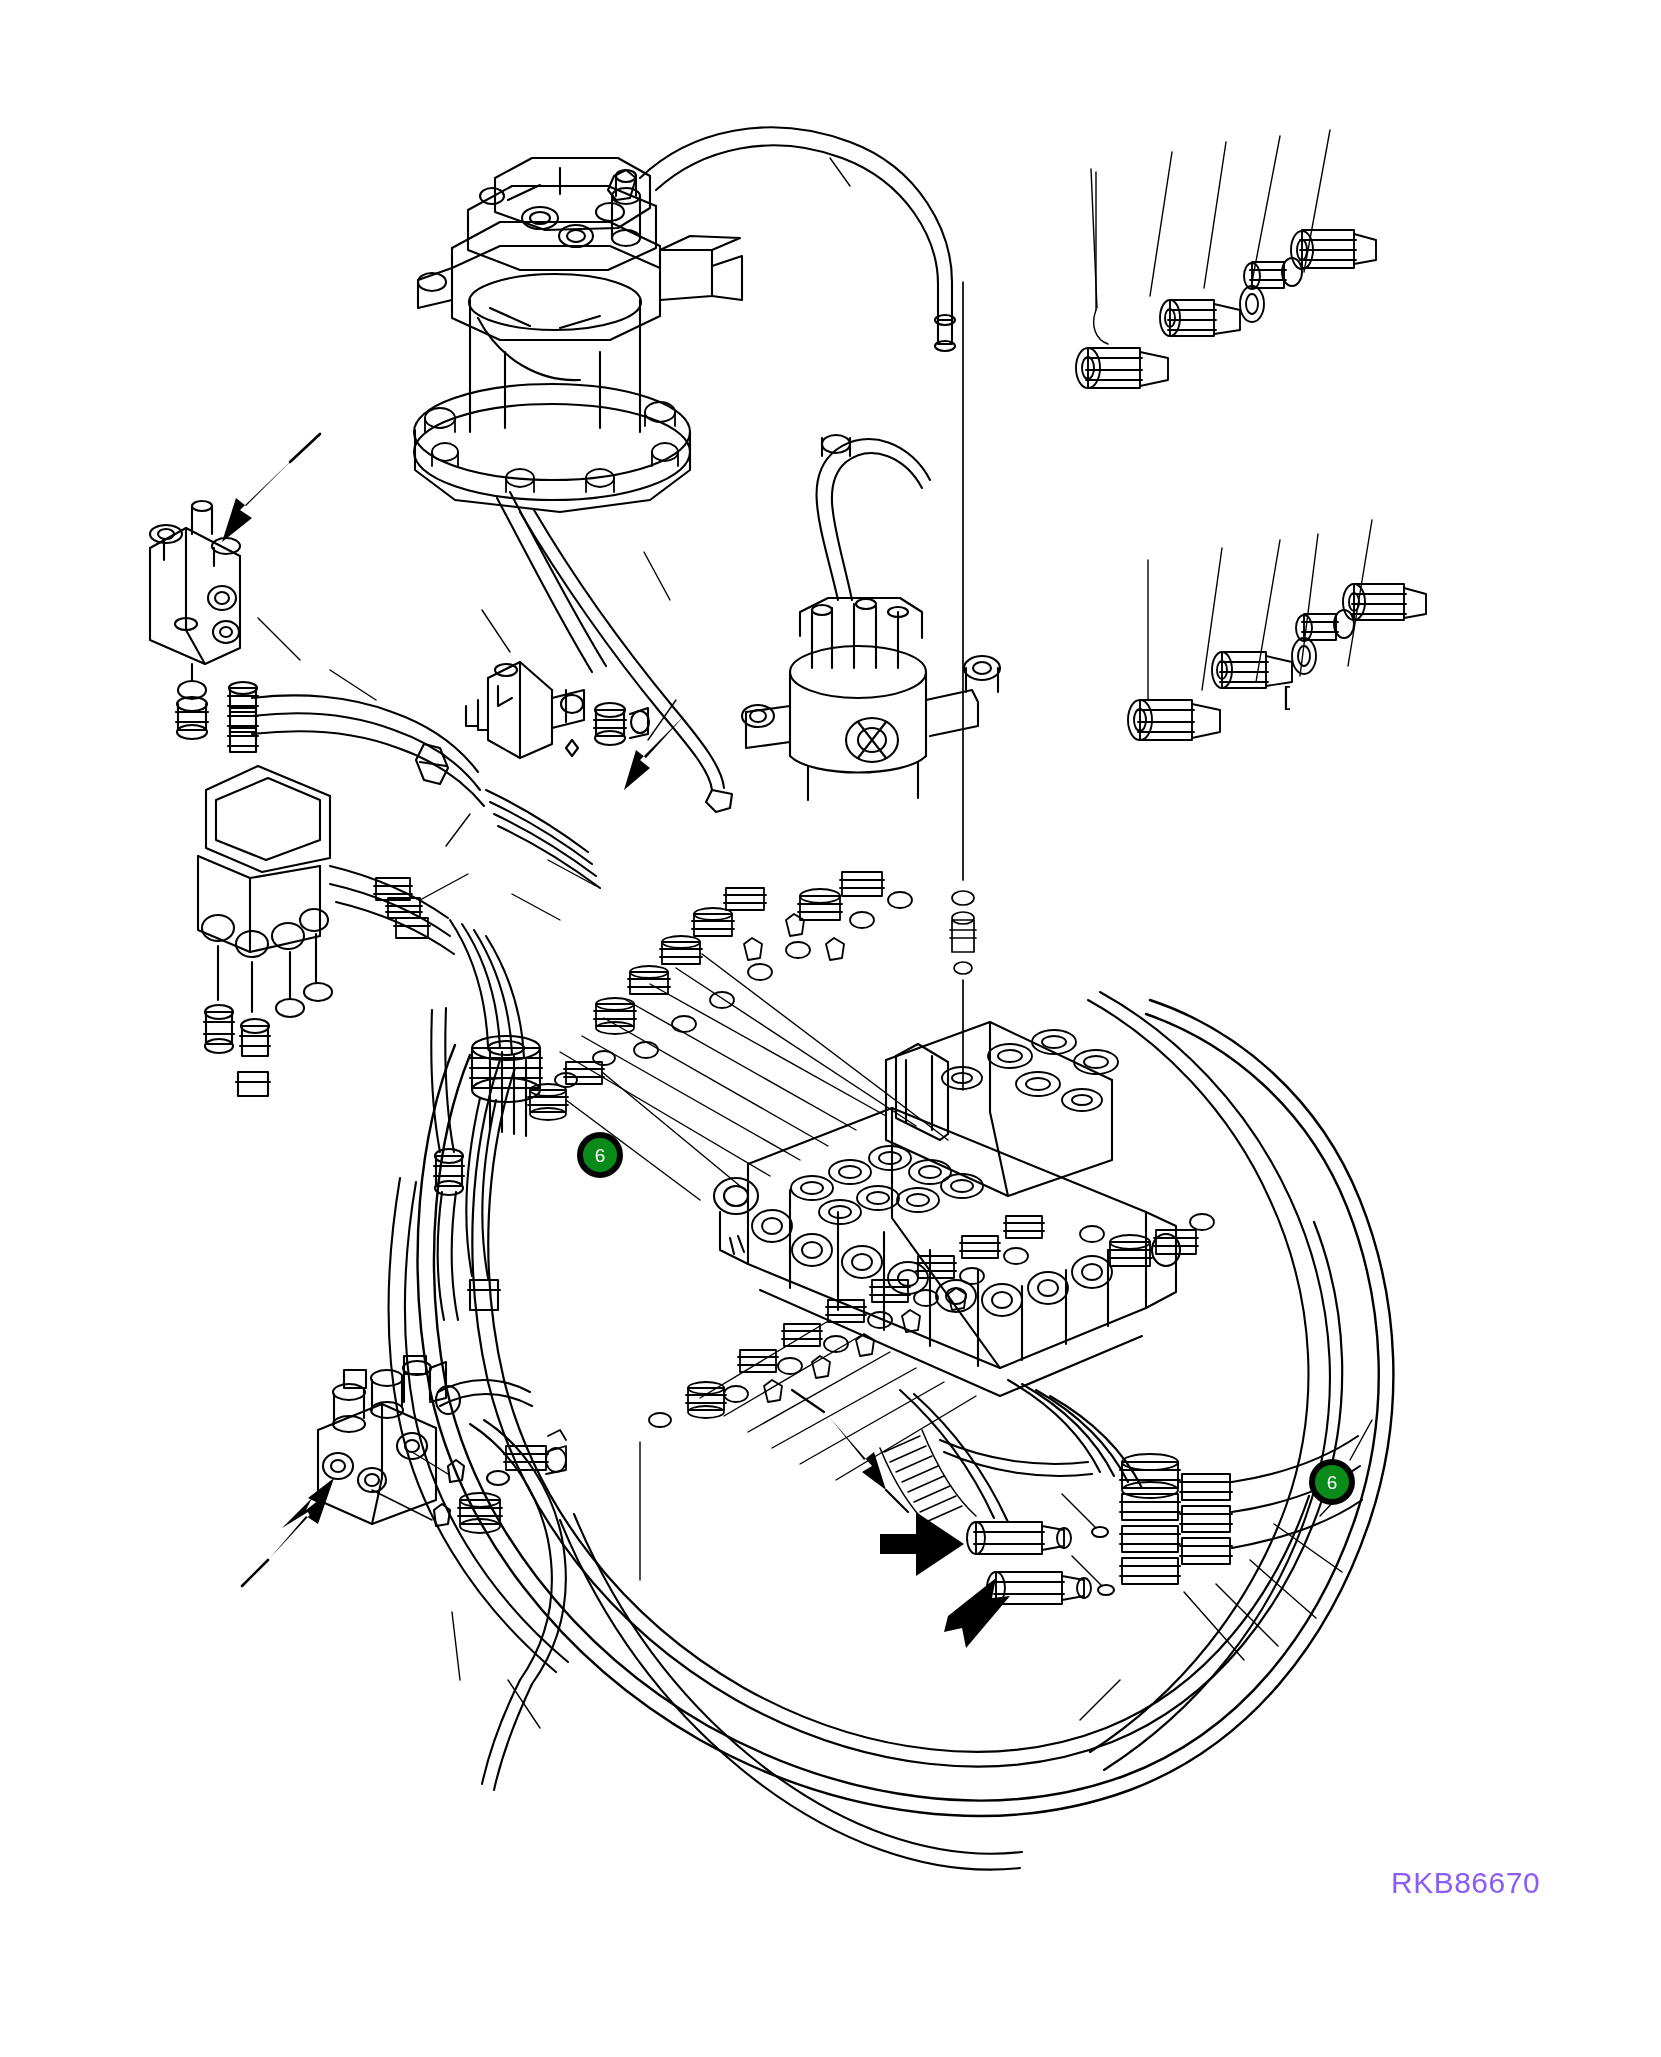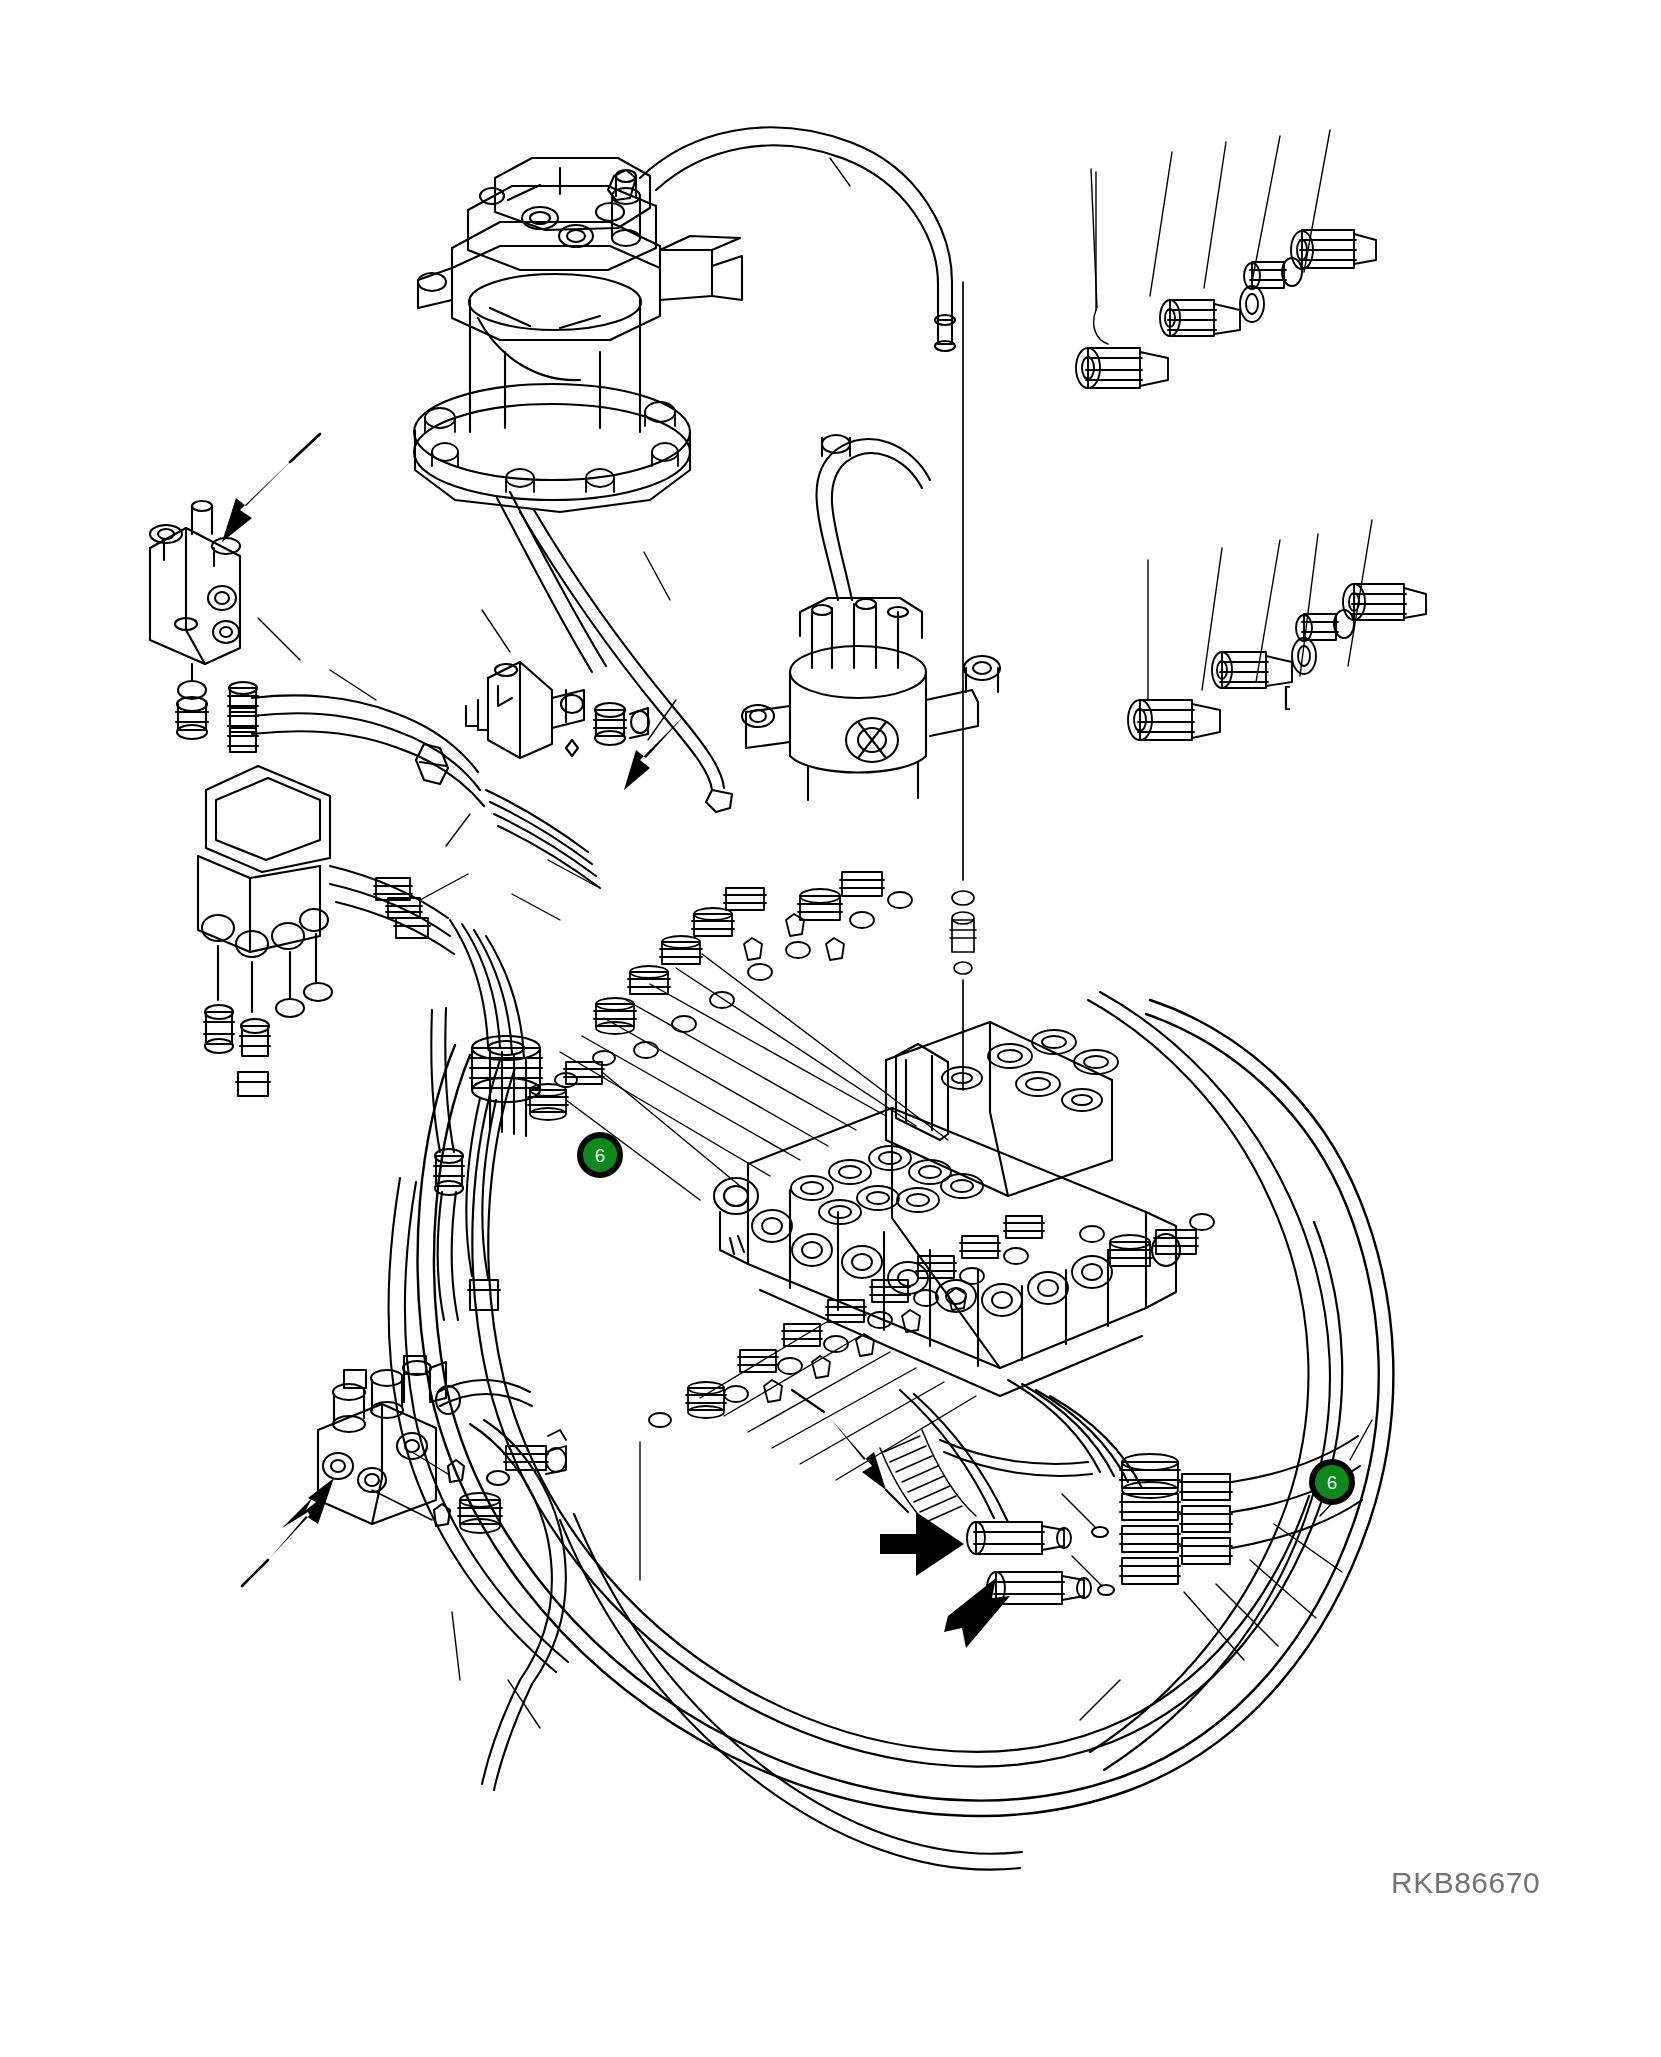--- a/index.html
+++ b/index.html
@@ -25,21 +25,21 @@
     display: block;
     width: 1661px;
     height: 2057px;
   }
   .drawing-number {
     position: absolute;
     left: 1391px;
     top: 1866px;
     font-size: 30px;
     letter-spacing: 0.5px;
-    color: #737373;
+    color: #8b5cf6;
     white-space: nowrap;
   }
   .callout {
     position: absolute;
     width: 46px;
     height: 46px;
     border-radius: 50%;
     background: #0a8a19;
     border: 6px solid #000000;
     box-sizing: border-box;

